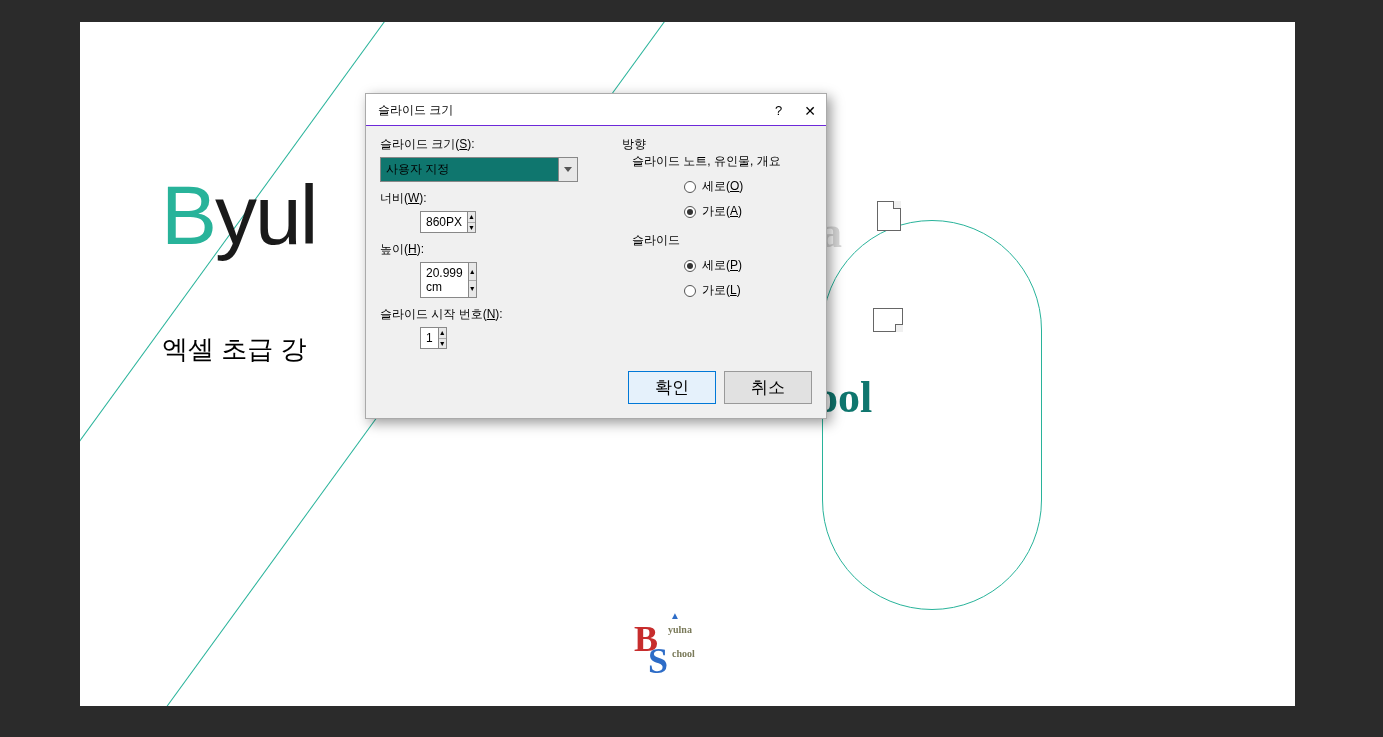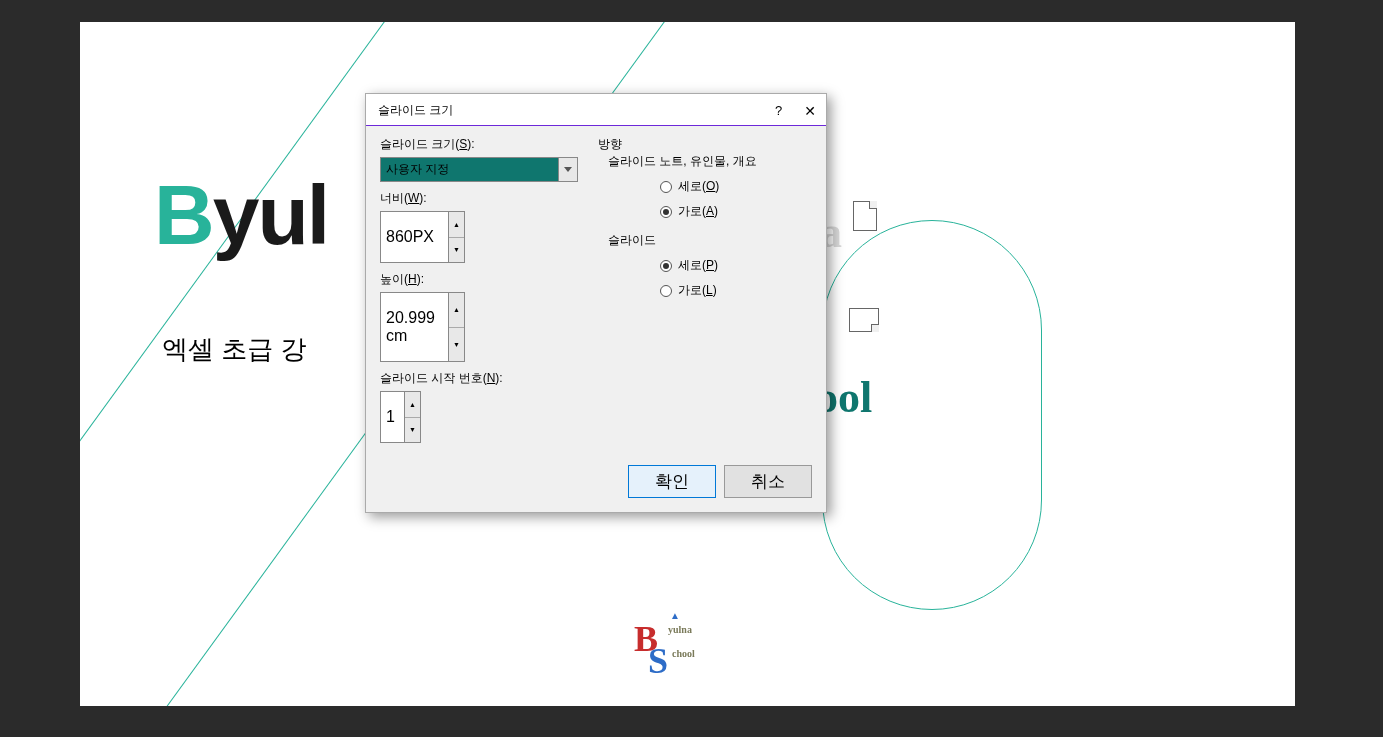--- a/index.html
+++ b/index.html
@@ -15,24 +15,24 @@
       position: absolute;
       left: 80px;
       top: 22px;
       width: 1215px;
       height: 684px;
       background: #fff;
       overflow: hidden;
     }
     .bg-text {
       position: absolute;
-      left: 74px;
+      left: 81px;
       top: 145px;
       font-size: 84px;
-      font-weight: 700;
+      font-weight: 400;
       color: #1a1a1a;
       letter-spacing: -2px;
     }
     .bg-text .accent { color: #28b39a; }
     .subtitle {
       position: absolute;
       left: 82px;
       top: 310px;
       font-size: 26px;
       font-weight: 400;
@@ -156,21 +156,21 @@
     }
     .titlebar-btns { display: flex; gap: 22px; align-items: center; }
     .titlebar-help { font-size: 13px; cursor: default; }
     .titlebar-close { font-size: 14px; cursor: default; }
     .dialog-body {
       display: flex;
       padding: 10px 14px 6px 14px;
       gap: 18px;
     }
     .col-left { flex: 0 0 200px; }
-    .col-right { flex: 1; }
+    .col-right { flex: 1; margin-left: 24px; }
     .field-label { margin-bottom: 4px; display: block; }
     .underline { text-decoration: underline; }
     .dd {
       display: flex;
       width: 198px;
       margin-bottom: 8px;
     }
     .dd-input {
       flex: 1;
       border: 1px solid #888;
@@ -191,22 +191,23 @@
       display: flex;
       width: 90px;
       margin-bottom: 8px;
     }
     .spinner.sm { width: 42px; }
     .spin-input {
       width: 68px;
       border: 1px solid #888;
       border-right: none;
       background: #fff;
-      padding: 16px 5px;
-      font-size: 16px;
+      padding: 3px 5px;
+      font-size: 12px;
+      margin-left: 40px;
     }
     .spinner.sm .spin-input { width: 24px; }
     .spin-btns {
       display: flex;
       flex-direction: column;
       border: 1px solid #888;
       width: 17px;
     }
     .spin-up, .spin-down {
       flex: 1;

